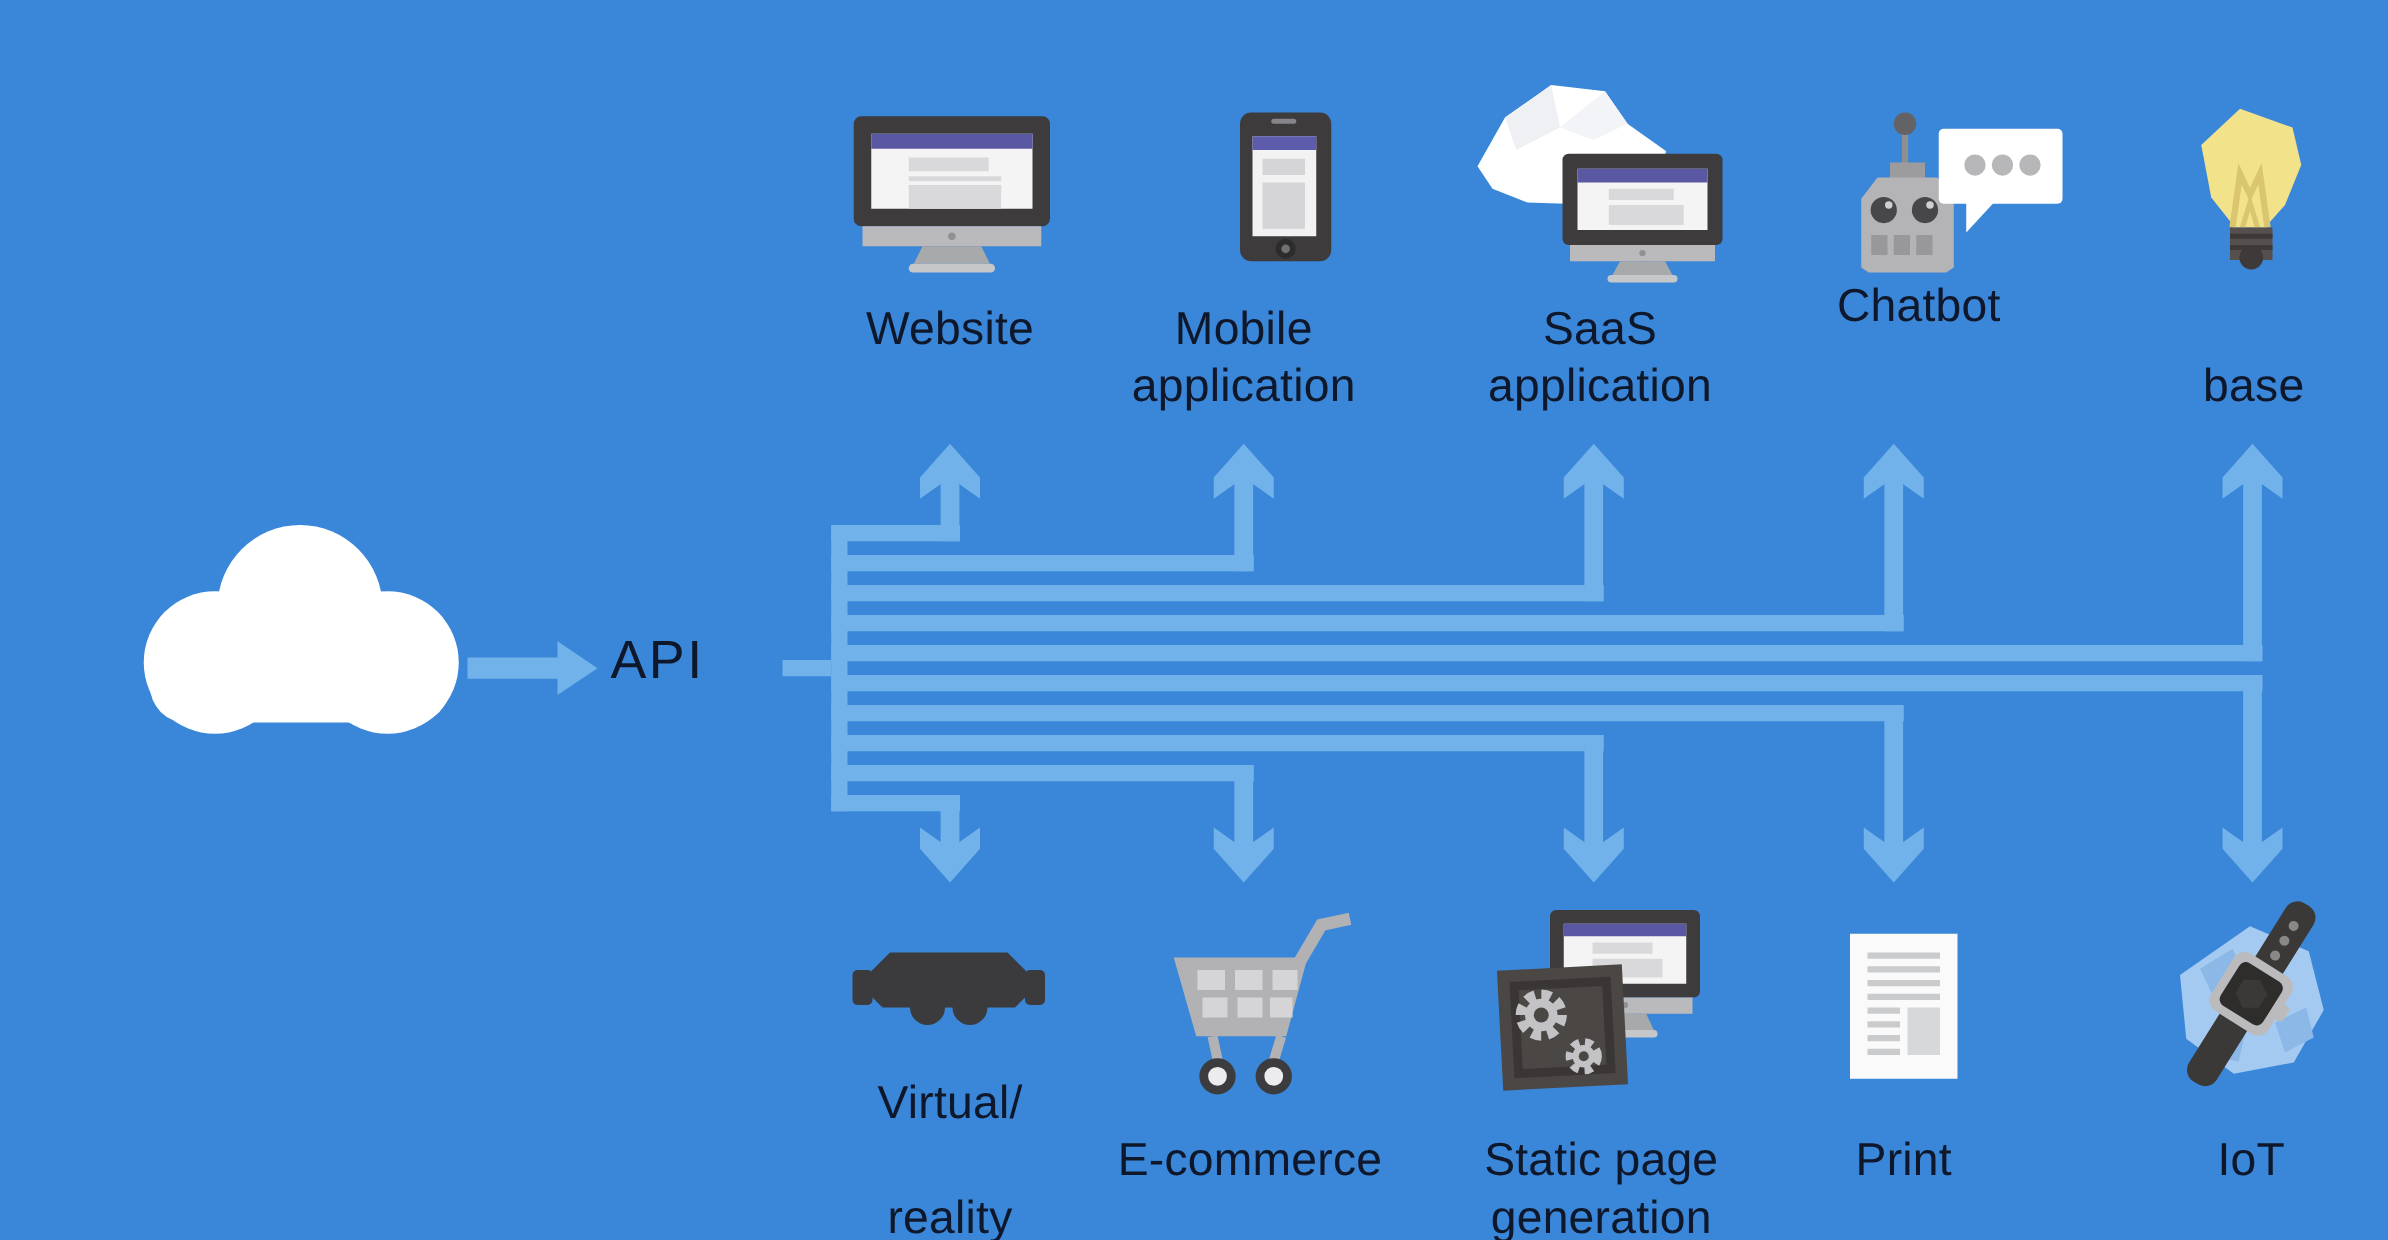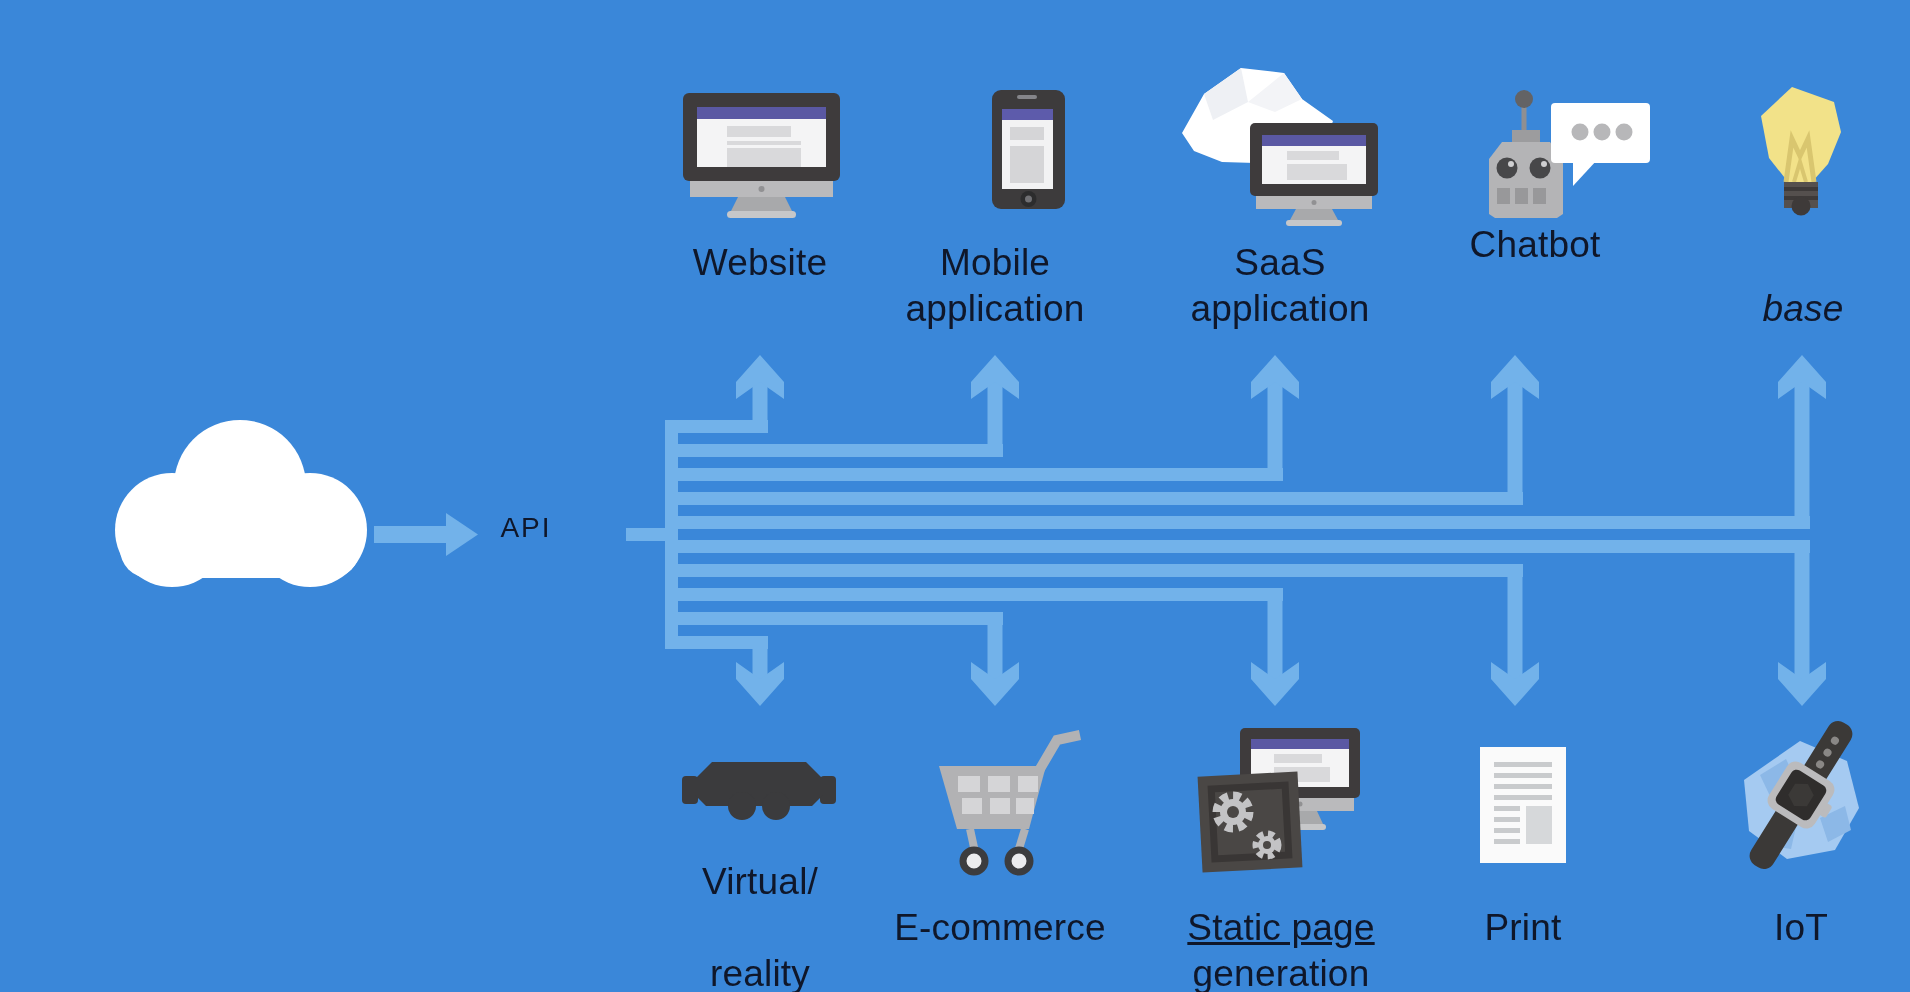--- a/index.html
+++ b/index.html
@@ -8,21 +8,21 @@
     background:#3a87d9;
     font-family:"Liberation Sans","DejaVu Sans",sans-serif;
   }
   .layer{position:absolute;left:0;top:0;width:1910px;height:992px;}
   .lbl{
     position:absolute;transform:translateX(-50%);
     color:#0f172a;font-size:37px;line-height:46px;font-weight:400;
     white-space:nowrap;text-align:right;letter-spacing:0.2px;
   }
   .lbl-hub{font-size:38px;}
-  .lbl-api{font-size:28px;letter-spacing:2px;}
+  .lbl-api{font-size:43px;letter-spacing:2px;}
 </style>
 </head>
 <body>
 
 <div class="stage">
 
   <svg class="layer" viewBox="0 0 1910 992">
 
     <g fill="#ffffff">
       <circle cx="240" cy="486" r="66"></circle>
@@ -247,23 +247,23 @@
   </svg>
 
   <div class="lbl lbl-api" style="left:526px;top:505px;">API</div>
 
   <div class="lbl" style="left:760px;top:240px;">Website</div>
   <div class="lbl" style="left:995px;top:240px;">Mobile</div>
   <div class="lbl" style="left:995px;top:286px;">application</div>
   <div class="lbl" style="left:1280px;top:240px;">SaaS</div>
   <div class="lbl" style="left:1280px;top:286px;">application</div>
   <div class="lbl" style="left:1535px;top:222px;">Chatbot</div>
-  <div class="lbl" style="left:1803px;top:286px;font-style:italic;">base</div>
+  <div class="lbl" style="left:1803px;top:286px;">base</div>
 
   <div class="lbl" style="left:760px;top:859px;">Virtual/</div>
   <div class="lbl" style="left:760px;top:951px;">reality</div>
   <div class="lbl" style="left:1000px;top:905px;">E-commerce</div>
-  <div class="lbl" style="left:1281px;top:905px;text-decoration:underline;">Static page</div>
+  <div class="lbl" style="left:1281px;top:905px;">Static page</div>
   <div class="lbl" style="left:1281px;top:951px;">generation</div>
   <div class="lbl" style="left:1523px;top:905px;">Print</div>
   <div class="lbl" style="left:1801px;top:905px;">IoT</div>
 
 </div>
 
 </body></html>

